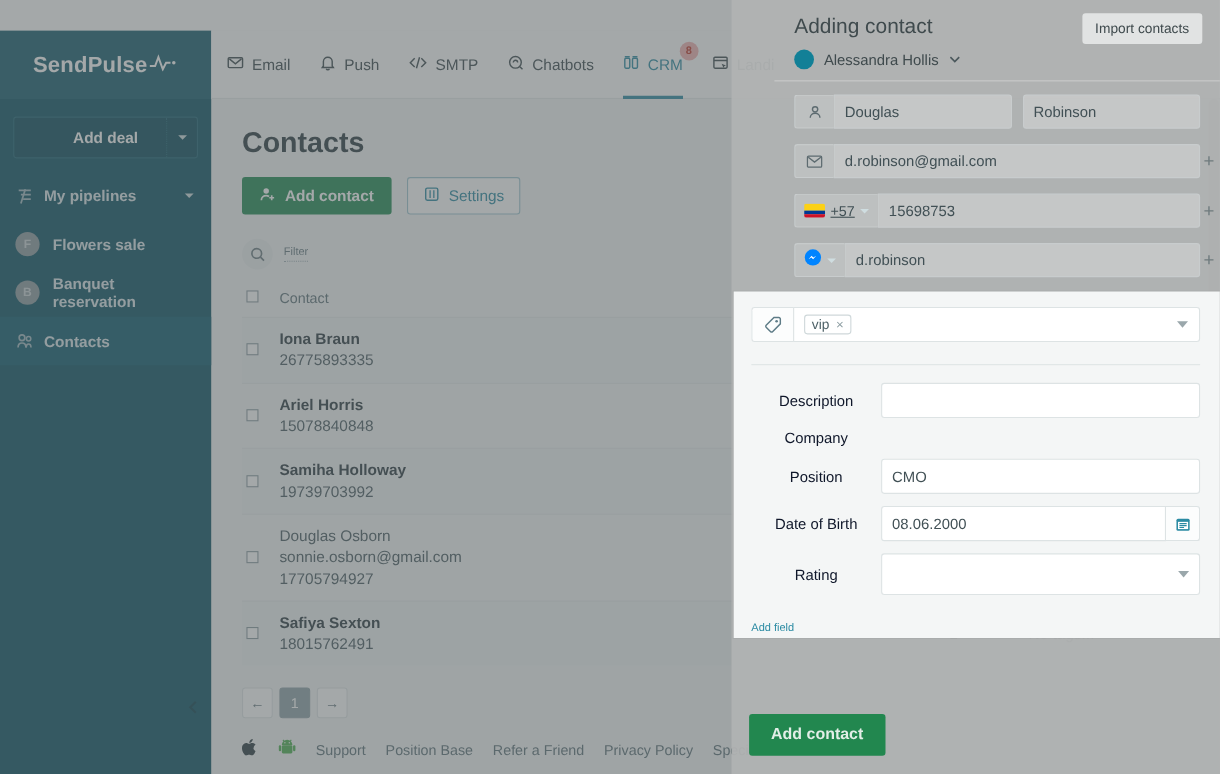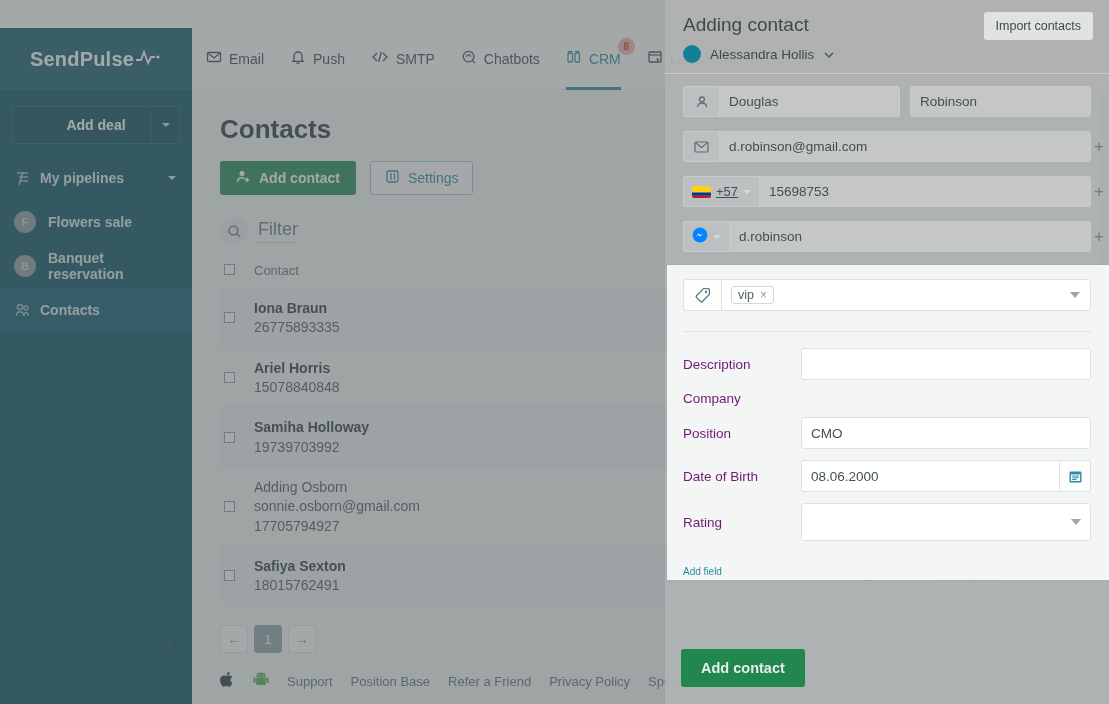--- a/index.html
+++ b/index.html
@@ -83,21 +83,21 @@
     height: 34px; padding: 0 14px; font-size: 14px;
     display: flex; align-items: center; gap: 8px; cursor: pointer;
     font-family: "Liberation Sans", sans-serif;
   }
   .filter-row { display: flex; align-items: center; gap: 10px; margin-bottom: 12px; }
   .filter-circle {
     width: 28px; height: 28px; border-radius: 50%; background: #eceff0;
     display: flex; align-items: center; justify-content: center; cursor: pointer;
   }
   .filter-text {
-    font-size: 18px; color: #667b82; border-bottom: 1px dotted #9fb0b5;
+    font-size: 10px; color: #667b82; border-bottom: 1px dotted #9fb0b5;
     padding-bottom: 2px; cursor: pointer;
   }
   table.contacts { width: 100%; border-collapse: collapse; table-layout: fixed; }
   table.contacts th {
     text-align: left; font-size: 13px; color: #5e737a; font-weight: normal;
     padding: 6px 4px 10px 4px;
   }
   .col-chk { width: 30px; }
   .col-deals { width: 72px; }
   .col-tags { width: 150px; }
@@ -128,21 +128,21 @@
     position: absolute; top: 62px; right: 0; width: 11px; bottom: 0; background: #f0f1f1;
   }
   .scroll-thumb { position: absolute; top: 0; left: 1px; width: 9px; height: 210px; background: #c4c8c9; border-radius: 5px; }
 
   
   .dim { position: absolute; inset: 0; background: rgba(90,96,98,0.55); }
 
   
   .modal {
     position: absolute; top: 0; right: 0; width: 444px; height: 704px;
-    background: rgba(176,179,179,0.93); display: flex; flex-direction: column;
+    background: rgba(176,179,179,0.93); display: flex; flex-direction: column; padding-left: 39px;
   }
   .modal-head { padding: 14px 18px 10px 18px; }
   .modal-title { font-size: 19px; color: #3f4a4d; }
   .owner-row { display: flex; align-items: center; gap: 9px; margin-top: 9px; cursor: pointer; }
   .owner-dot { width: 18px; height: 18px; border-radius: 50%; background: #128097; flex: 0 0 18px; }
   .owner-name { font-size: 13.5px; color: #3f4a4d; }
   .import-btn {
     position: absolute; top: 12px; right: 16px; background: rgba(236,238,238,0.82);
     border: none; border-radius: 3px; height: 28px; padding: 0 12px; font-size: 12.5px;
     color: #3f4a4d; cursor: pointer; font-family: "Liberation Sans", sans-serif;
@@ -182,21 +182,21 @@
     display: flex; align-items: center; padding: 0 9px; position: relative; cursor: text;
   }
   .vip-chip {
     border: 1px solid #cfd8da; border-radius: 3px; padding: 1px 6px; font-size: 12.5px;
     color: #4d6167; display: flex; align-items: center; gap: 6px; background: #fff;
   }
   .chip-x { color: #8b9ca1; font-size: 12px; cursor: pointer; }
   .caret-sel { position: absolute; right: 10px; width:0;height:0;border-left:5px solid transparent;border-right:5px solid transparent;border-top:6px solid #9aa7ab; }
   .hr-soft { height: 1px; background: #dfe6e6; margin: 20px 0 16px 0; }
   .lrow { display: flex; align-items: center; margin-bottom: 11px; }
-  .lbl { width: 118px; flex: 0 0 118px; font-size: 13.5px; color: #701a75; }
+  .lbl { width: 118px; flex: 0 0 118px; font-size: 13.5px; color: #0f172a; text-align: center; }
   .winp {
     flex: 1; height: 32px; border: 1px solid #dde3e4; border-radius: 3px; background: #fff;
     font-size: 13.5px; color: #415055; padding: 0 9px; outline: none;
     font-family: "Liberation Sans", sans-serif;
   }
   .dob-wrap { flex: 1; display: flex; }
   .dob-wrap .winp { border-radius: 3px 0 0 3px; }
   .cal-btn {
     width: 31px; height: 32px; border: 1px solid #dde3e4; border-left: none; border-radius: 0 3px 3px 0;
     background: #fcfdfd; display: flex; align-items: center; justify-content: center; cursor: pointer;
@@ -399,21 +399,21 @@
               <td>
                 <div class="c-name">Samiha Holloway</div>
                 <div class="c-sub">19739703992</div>
               </td>
               <td class="c-deals">2</td>
               <td class="c-notags">No tags...</td>
             </tr>
             <tr>
               <td><span class="chk"></span></td>
               <td>
-                <div class="c-sub">Adding Osborn</div>
+                <div class="c-sub">Douglas Osborn</div>
                 <div class="c-sub">sonnie.osborn@gmail.com</div>
                 <div class="c-sub">17705794927</div>
               </td>
               <td class="c-deals">1</td>
               <td><span class="tag-pill">vip</span></td>
             </tr>
             <tr class="row-alt">
               <td><span class="chk"></span></td>
               <td>
                 <div class="c-name">Safiya Sexton</div>

